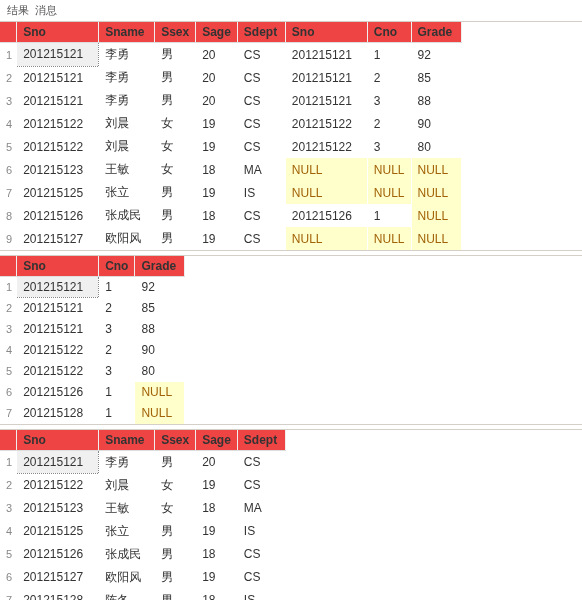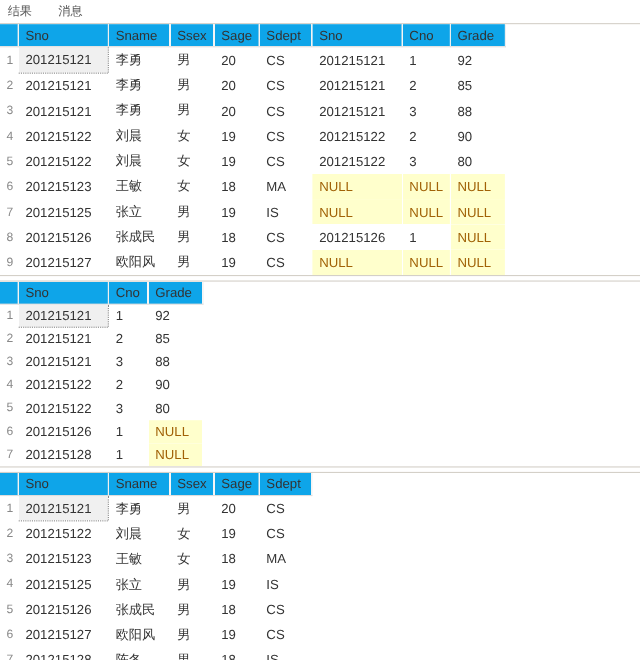--- a/index.html
+++ b/index.html
@@ -6,21 +6,21 @@
     body {
       font-family: "Microsoft YaHei", "SimSun", Arial, sans-serif;
       font-size: 12px;
       background: #fff;
       color: #333;
       width: 582px;
       position: relative;
     }
     .tabs {
       display: flex;
-      gap: 18px;
+      gap: 0;
       padding: 2px 4px;
       font-size: 11px;
       color: #555;
     }
     .tab {
       padding: 1px 3px;
     }
     .grid {
       border-top: 1px solid #d4d0c8;
       border-bottom: 1px solid #d4d0c8;
@@ -31,25 +31,25 @@
       font-size: 12px;
       table-layout: fixed;
     }
     th, td {
       text-align: left;
       padding: 3px 6px;
       white-space: nowrap;
       overflow: hidden;
     }
     th {
-      font-weight: normal;
+      font-weight: bold;
       color: #333;
       border-right: 1px solid #eee;
       border-bottom: 1px solid #ddd;
-      background: #0ea5e9;
+      background: #ef4444;
       height: 20px;
     }
     td {
       height: 21px;
       border-right: 1px solid transparent;
     }
     .rownum {
       width: 18px;
       text-align: right;
       color: #888;

